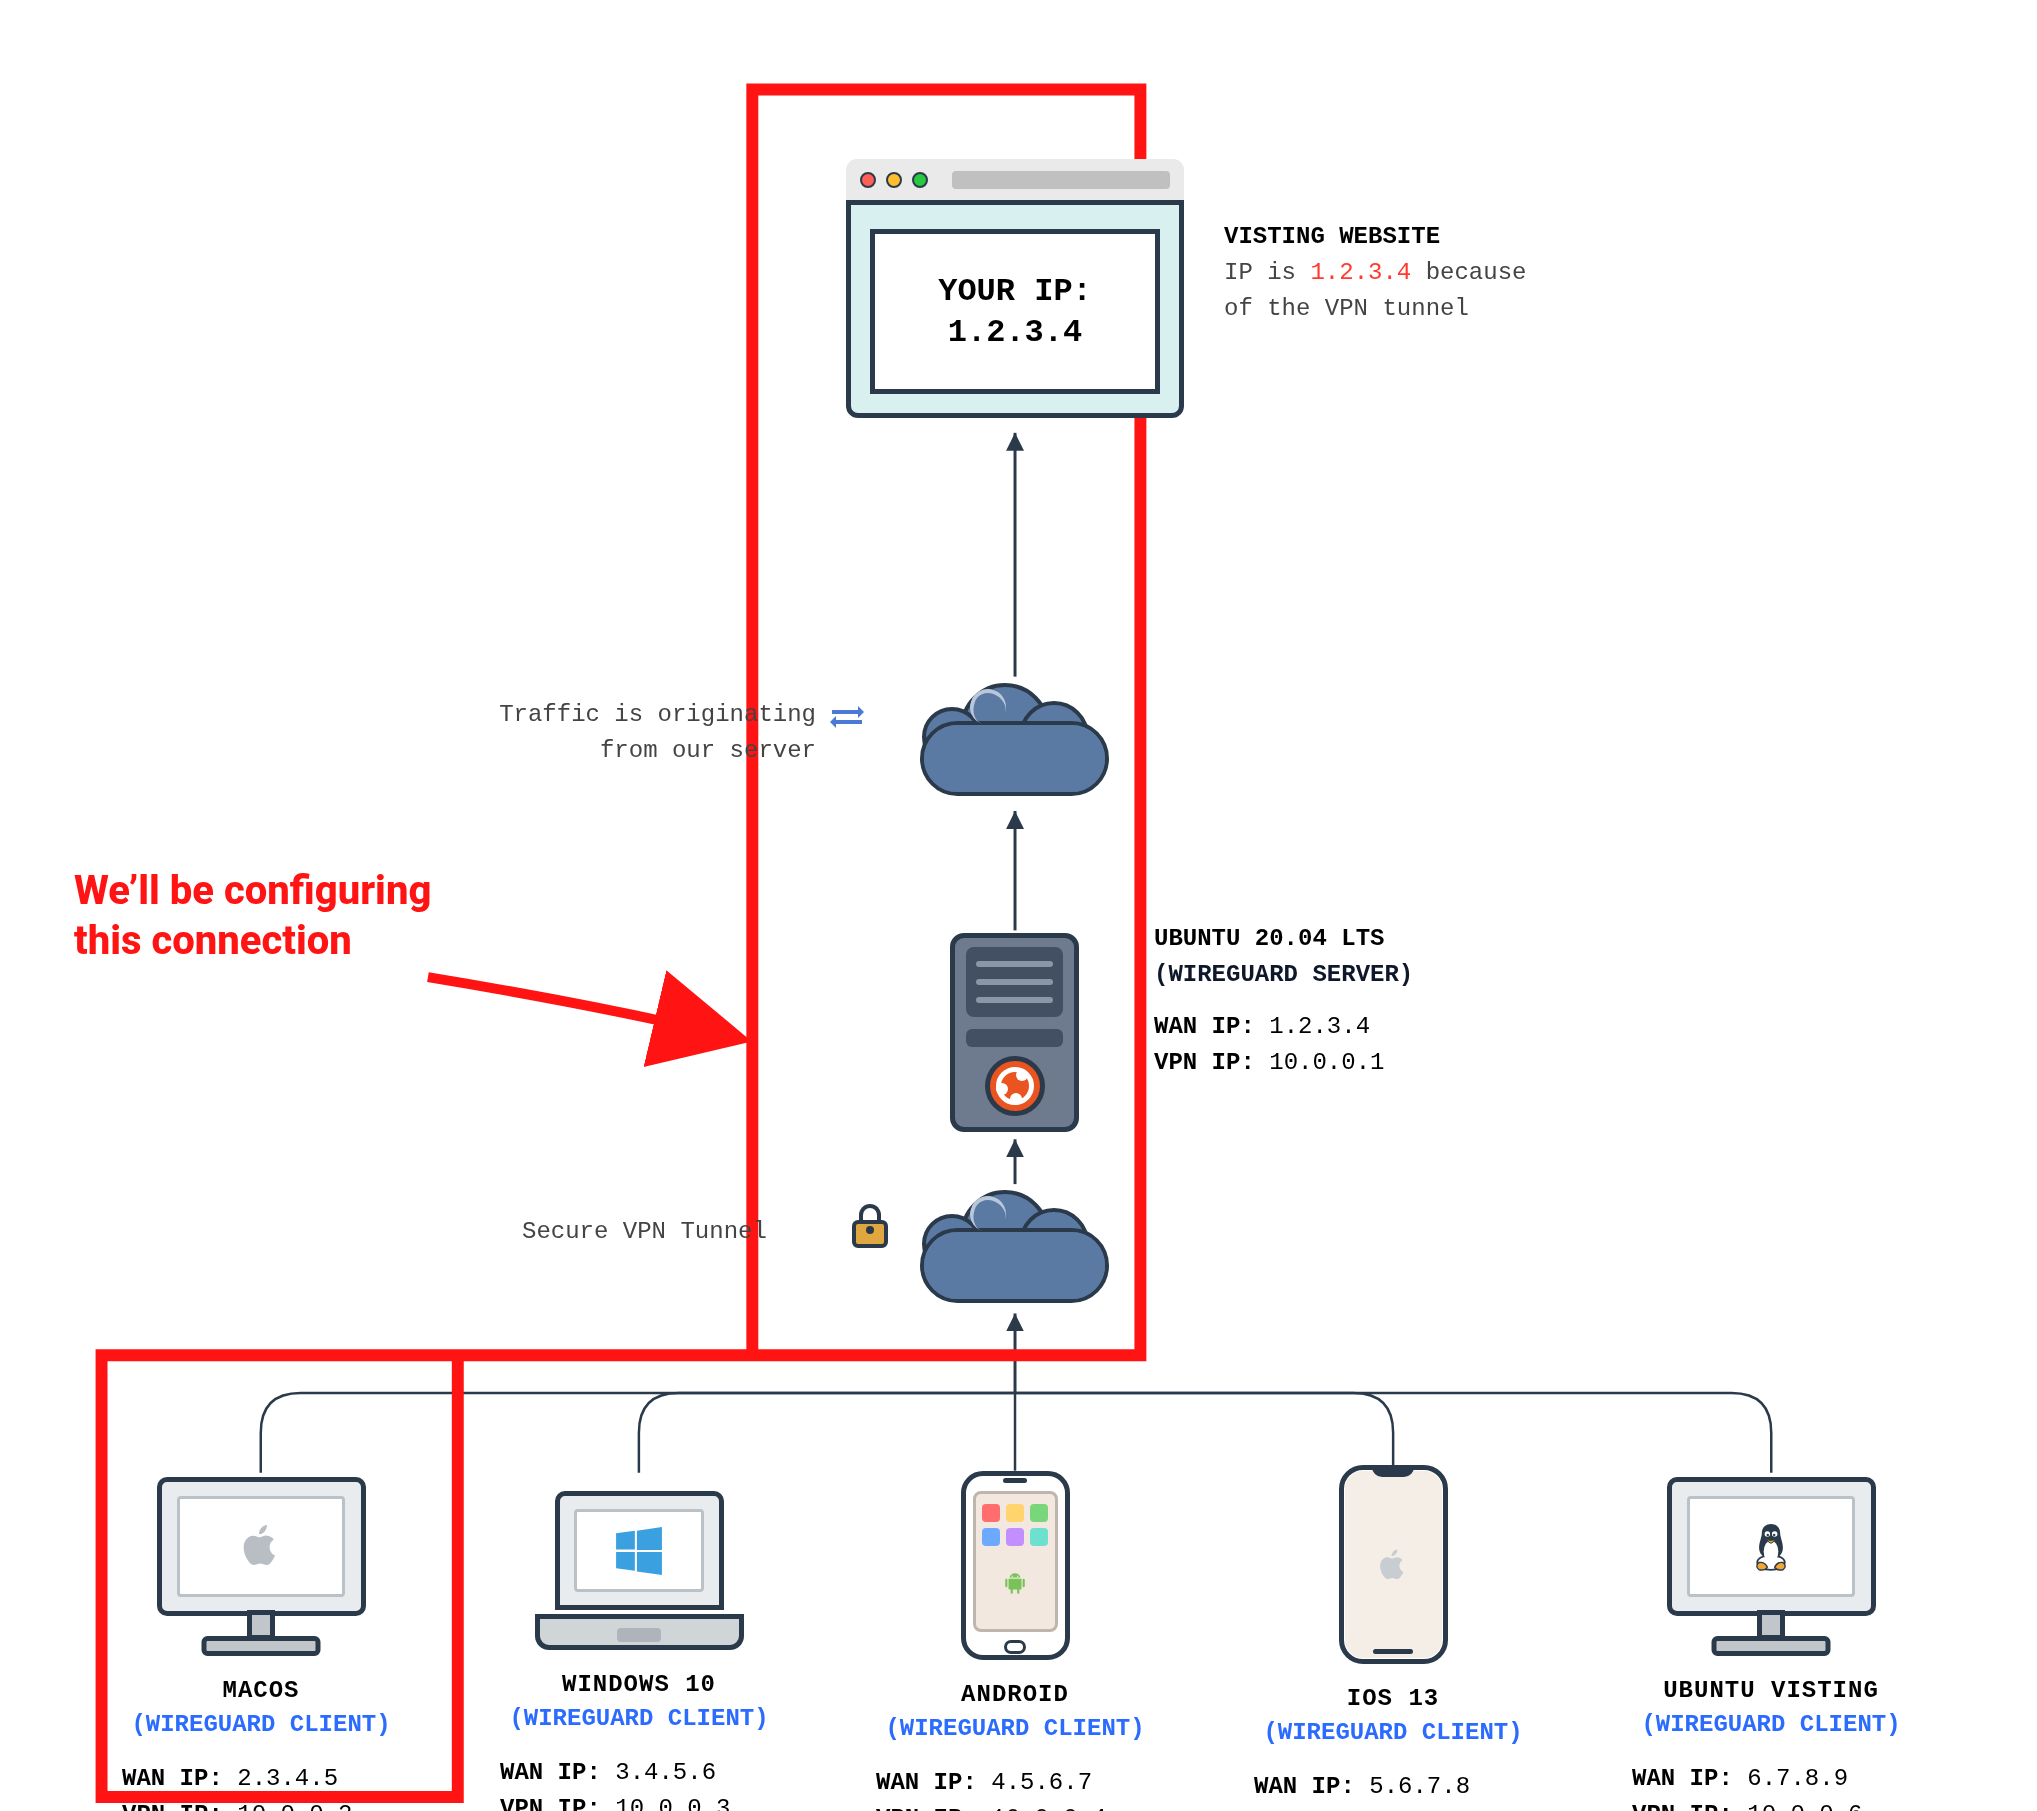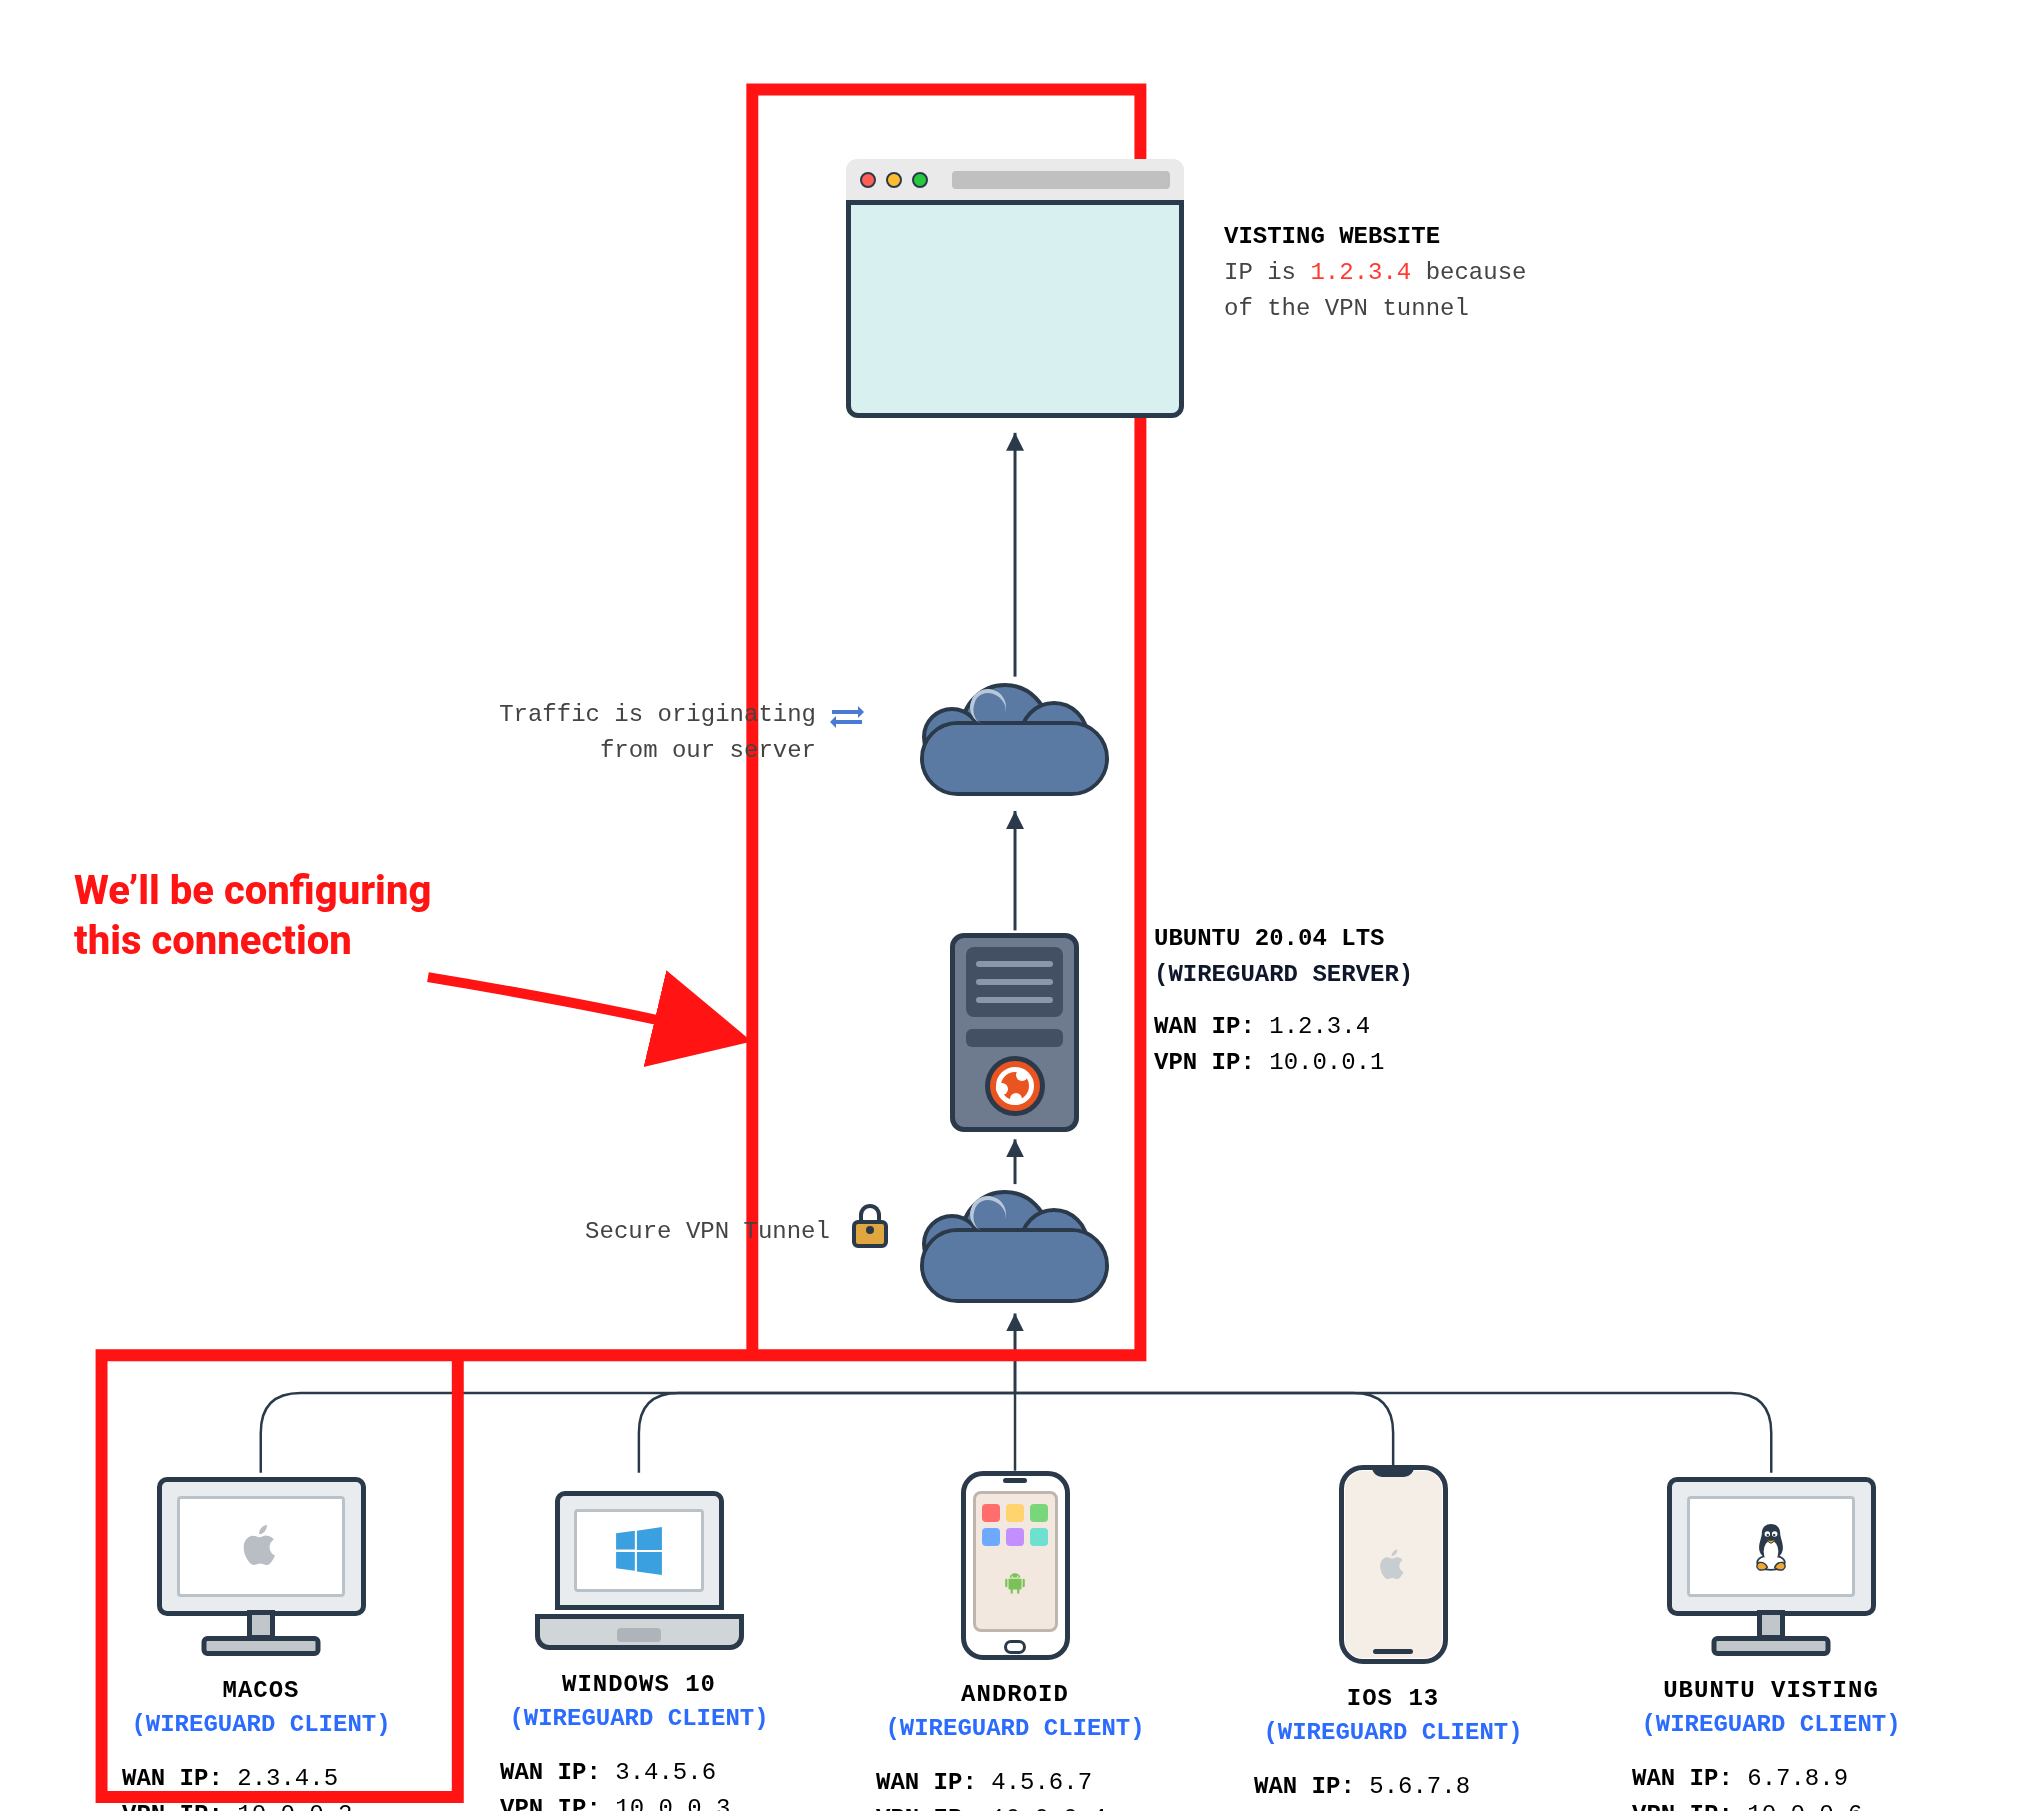--- a/index.html
+++ b/index.html
@@ -185,20 +185,24 @@
 
 <div class="abs" style="left:846px;top:159px;">
   <div class="browser">
     <div class="frame"></div>
     <div class="bar">
       <div class="dot r"></div>
       <div class="dot y"></div>
       <div class="dot g"></div>
       <div class="addr"></div>
     </div>
+    <div class="content mono bold" style="font-size:32px;">
+      <div>YOUR IP:</div>
+      <div>1.2.3.4</div>
+    </div>
   </div>
 </div>
 
 <div class="abs mono" style="left:1224px;top:219px;line-height:1.5;">
   <div class="bold">VISTING WEBSITE</div>
   <div class="grey">
     <span>IP is </span><span class="red">1.2.3.4</span><span> because</span>
   </div>
   <div class="grey">of the VPN tunnel</div>
 </div>
@@ -254,21 +258,21 @@
   <div class="cloud">
       <div class="p1"></div>
       <div class="p2"></div>
       <div class="p3"></div>
       <div class="base"></div>
       <div class="cover"></div>
       <div class="hl"></div>
     </div>
 </div>
 
-<div class="abs mono grey" style="left:563px;top:1218px;text-align:center;width:289px;">Secure VPN Tunnel</div>
+<div class="abs mono grey" style="left:522px;top:1218px;text-align:left;width:289px;">Secure VPN Tunnel</div>
 <div class="abs" style="left:852px;top:1204px;">
   <div class="lock">
       <div class="sh"></div>
       <div class="bd"></div>
       <div class="hole"></div>
     </div>
 </div>
 
 <div class="abs sidecaption" style="left:74px;top:866px;">
   <div>We’ll be configuring</div>

